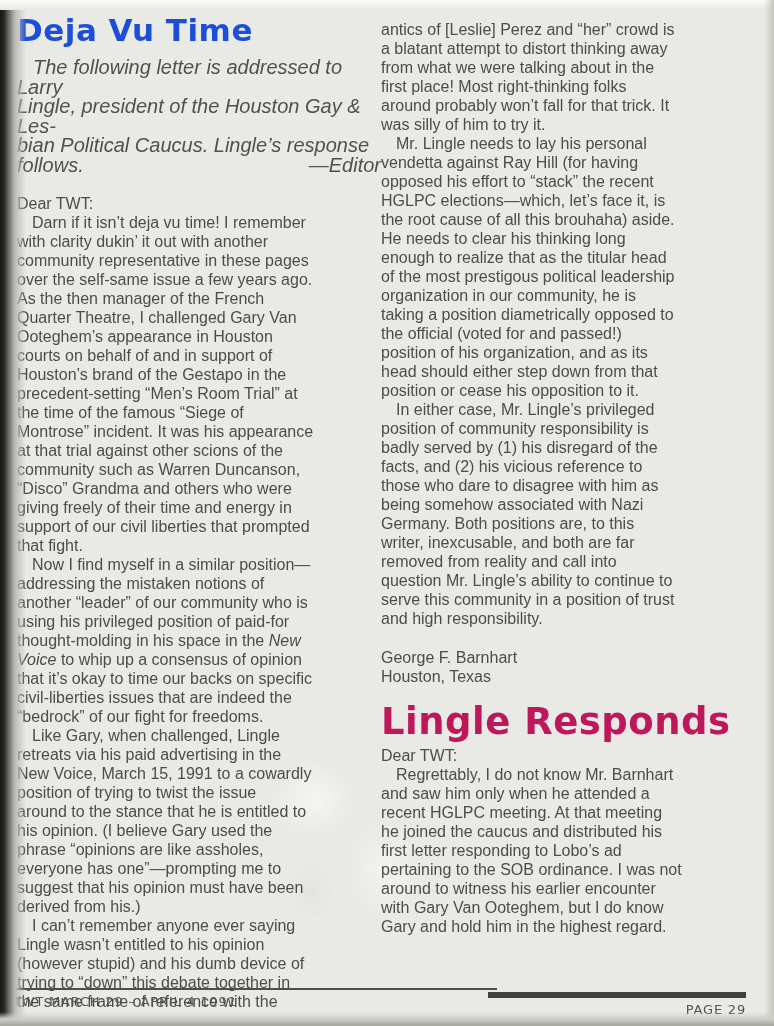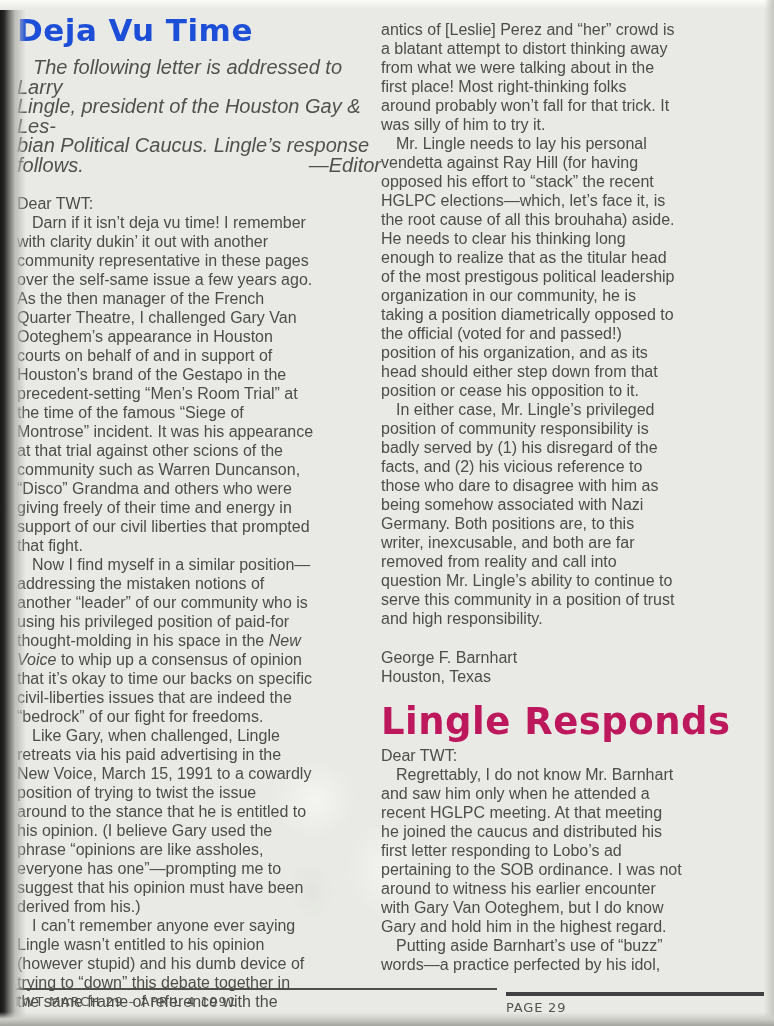--- a/index.html
+++ b/index.html
@@ -46,22 +46,22 @@
 
   p{margin:0;}
   .salut{font-size:16px;line-height:19px;margin-top:19px;}
   .body-par{font-size:16px;line-height:19px;white-space:pre-line;}
   .ind{text-indent:15px;}
   .sig{font-size:16px;line-height:19px;white-space:pre-line;margin-top:20px;}
   .salut2{font-size:16px;line-height:19px;margin:0 0 0 0;}
 
   .footer-left{position:absolute;left:13px;top:988px;width:484px;
     border-top:2px solid #4e4e4c;}
-  .footer-right{position:absolute;left:506px;top:992px;width:258px;
-    border-top:4px solid #404040;text-align:left;}
+  .footer-right{position:absolute;left:488px;top:992px;width:258px;
+    border-top:6px solid #404040;text-align:right;}
   .footer-text{display:inline-block;padding-top:4px;
     font-family:"DejaVu Sans", sans-serif;
     font-size:13px;letter-spacing:.8px;color:#525250;}
 </style>
 </head>
 <body>
 
 <div class="edge-top"></div>
 <div class="ghost"></div>
 
@@ -163,22 +163,20 @@
   <p class="salut2">Dear TWT:</p>
   <p class="body-par ind">Regrettably, I do not know Mr. Barnhart
 and saw him only when he attended a
 recent HGLPC meeting. At that meeting
 he joined the caucus and distributed his
 first letter responding to Lobo’s ad
 pertaining to the SOB ordinance. I was not
 around to witness his earlier encounter
 with Gary Van Ooteghem, but I do know
 Gary and hold him in the highest regard.</p>
-  <p class="body-par ind">Putting aside Barnhart’s use of “buzz”
-words—a practice perfected by his idol,</p>
 </div>
 
 <div class="footer-left">
   <span class="footer-text">TWT MARCH 29 – APRIL 4 1991</span>
 </div>
 <div class="footer-right">
   <span class="footer-text">PAGE 29</span>
 </div>
 
 <div class="edge-left"></div>

